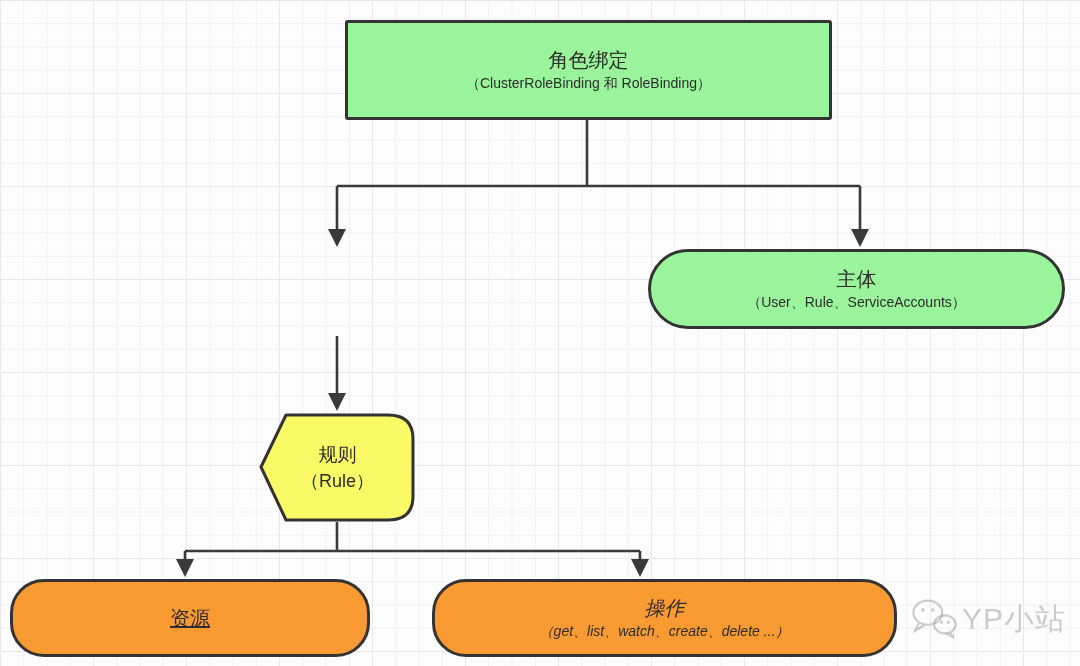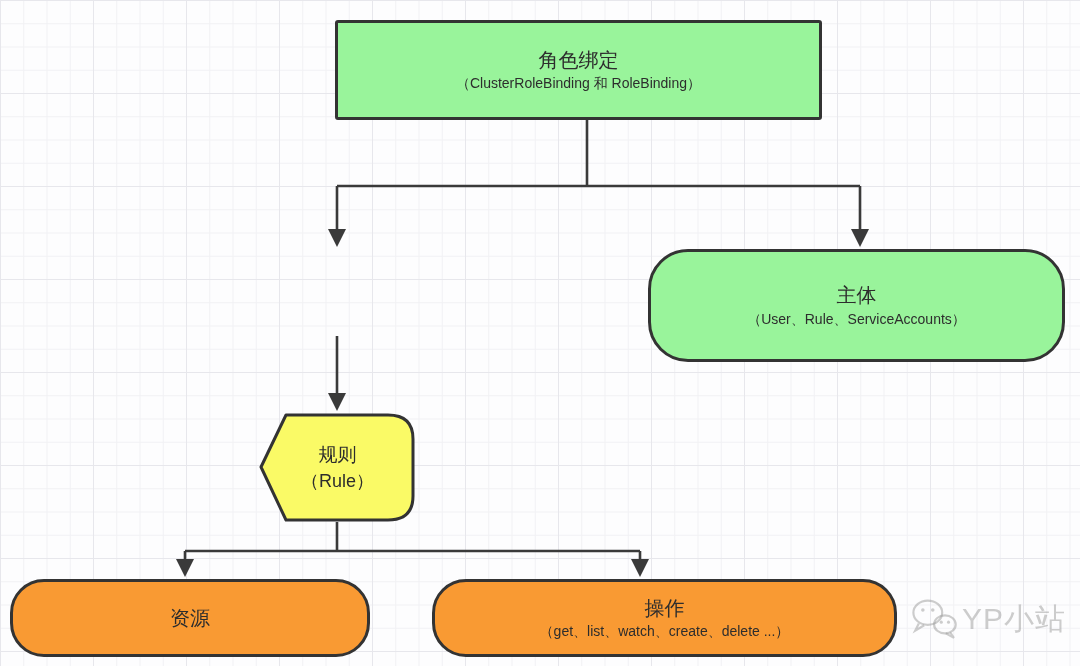--- a/index.html
+++ b/index.html
@@ -26,25 +26,25 @@
     border:3px solid #333333;
     line-height:1.42;
   }
   .node .title{font-size:20px;}
   .node .subtitle{font-size:14px;}
   .green{background:#99f49b;}
   .orange{background:#f99a33;}
   .rect{border-radius:3px;}
   .pill-green{border-radius:40px;}
   .pill-orange{border-radius:34px;}
-  .node-role-binding{left:335px;top:20px;width:487px;height:100px;}
+  .node-role-binding{left:345px;top:20px;width:487px;height:100px;}
   .node-role{left:183px;top:249px;width:304px;height:88px;}
-  .node-subject{left:648px;top:249px;width:417px;height:113px;}
-  .node-resource{left:10px;top:579px;width:360px;height:78px;}
-  .node-action{left:432px;top:579px;width:465px;height:78px;}
+  .node-subject{left:648px;top:249px;width:417px;height:80px;}
+  .node-resource{left:10px;top:579px;width:360px;height:78px;text-decoration:underline;}
+  .node-action{left:432px;top:579px;width:465px;height:78px;font-style:italic;}
   .node-rule{
     position:absolute;z-index:2;
     left:259px;top:412px;width:157px;height:111px;
   }
   .node-rule .rule-text{
     position:absolute;inset:0;z-index:2;
     display:flex;flex-direction:column;align-items:center;justify-content:center;
     text-align:center;color:#2d2d2d;line-height:1.45;
   }
   .node-rule .title{font-size:19px;}

